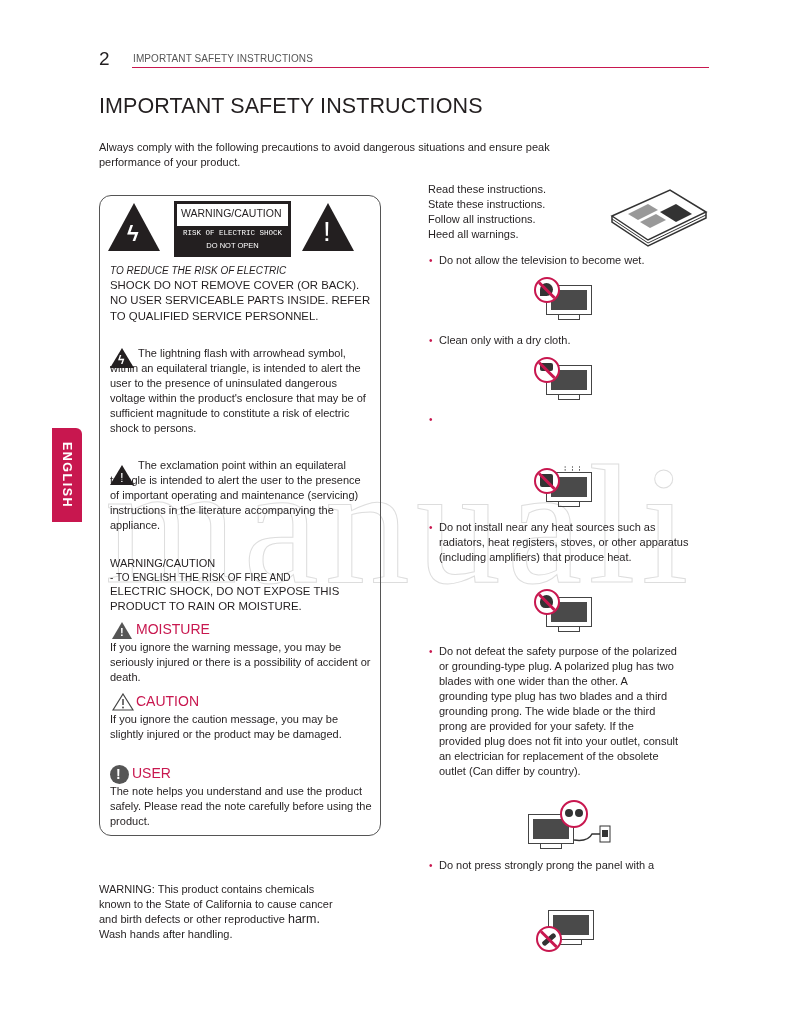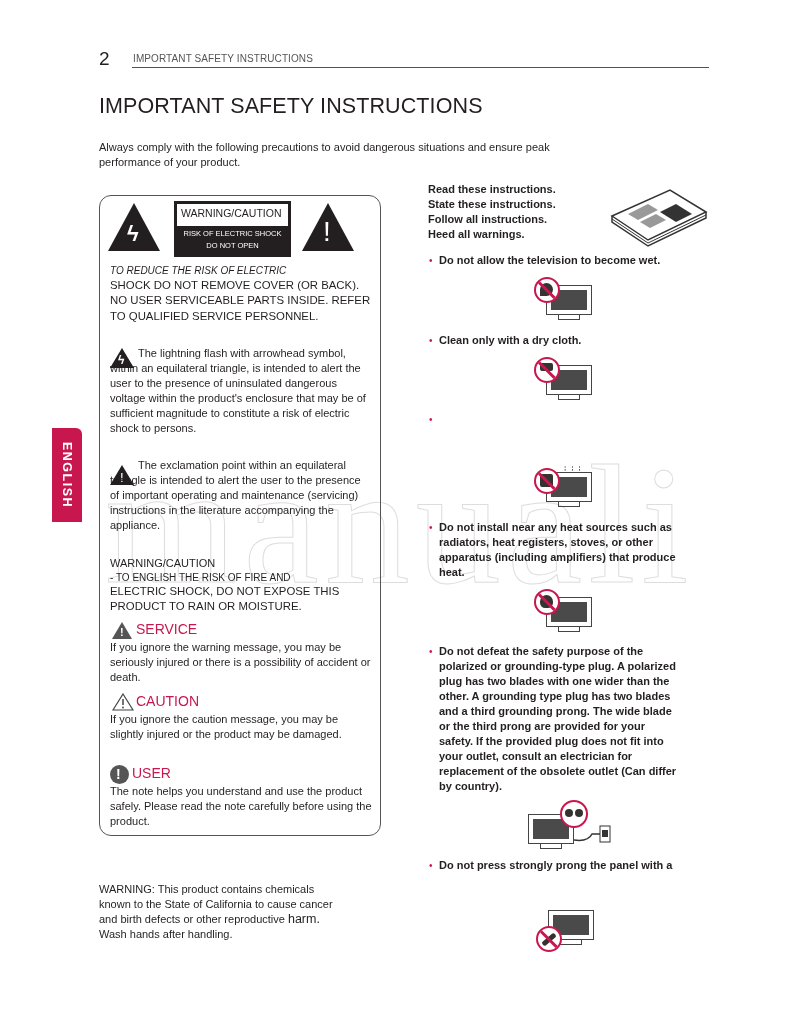--- a/index.html
+++ b/index.html
@@ -19,31 +19,31 @@
   
   .lang-tab { left: 52px; top: 428px; width: 30px; height: 94px; background: #c8174f; border-radius: 0 6px 0 0; }
   .lang-tab span { position: absolute; left: 50%; top: 50%; transform: translate(-50%,-50%) rotate(90deg); color: #fff; font-weight: bold; font-size: 12.5px; letter-spacing: 1.5px; white-space: nowrap; }
 
   
   .safety-box { left: 99px; top: 195px; width: 282px; height: 641px; border: 1.5px solid #555; border-radius: 12px; }
   .tri { width: 0; height: 0; border-left: 26px solid transparent; border-right: 26px solid transparent; border-bottom: 48px solid #231f20; position: absolute; }
   .tri-glyph { position: absolute; color: #fff; font-weight: bold; }
   .label-box { left: 174px; top: 201px; width: 117px; height: 56px; background: #231f20; }
   .label-top { position: absolute; left: 3px; top: 3px; width: 111px; height: 22px; background: #fff; font-size: 10.5px; padding: 3px 0 0 4px; }
-  .label-l1 { position: absolute; left: 0; top: 28px; width: 117px; text-align: center; font-size: 7.5px; color: #fff; }
+  .label-l1 { position: absolute; left: 0; top: 28px; width: 117px; text-align: center; font-size: 7.5px; color: #fff; font-family: Liberation Mono, monospace; }
   .label-l2 { position: absolute; left: 0; top: 40px; width: 117px; text-align: center; font-size: 7.5px; color: #fff; }
 
   .t11 { font-size: 11px; line-height: 15px; }
   .caps { font-size: 11.4px; line-height: 15.3px; }
   .pink-head { color: #c8174f; font-size: 14px; }
 
   .small-tri { width: 0; height: 0; border-left: 12px solid transparent; border-right: 12px solid transparent; border-bottom: 20px solid #231f20; position: absolute; }
 
   
-  .rc { font-size: 11px; line-height: 15px; color: #231f20; font-weight: bold; }
+  .rc { font-size: 11px; line-height: 15px; color: #231f20; }
   .bullet { position: absolute; color: #c8174f; font-size: 10px; }
 
   .tv { position: absolute; background: #fff; border: 1.5px solid #444; }
   .tv .screen { position: absolute; left: 4px; top: 4px; right: 4px; bottom: 4px; background: #4a4a4a; }
   .tv .stand { position: absolute; left: 50%; bottom: -6px; width: 22px; height: 5px; margin-left: -11px; border: 1.5px solid #444; border-top: none; }
   .nocircle { position: absolute; width: 26px; height: 26px; border-radius: 50%; border: 2.5px solid #c8174f; background: #fff; overflow: hidden; }
   .nocircle::after { content: ""; position: absolute; left: 10px; top: -3px; width: 2.5px; height: 30px; background: #c8174f; transform: rotate(-45deg); }
   .nocircle .sym { position: absolute; left: 4px; top: 4px; width: 13px; height: 13px; background: #333; border-radius: 50% 50% 50% 0; }
 
   .watermark { left: 105px; top: 440px; font-family: "Liberation Serif", serif; font-size: 170px; letter-spacing: 6px; color: transparent; -webkit-text-stroke: 1px rgba(180,180,180,0.45); pointer-events: none; line-height: 1; }
@@ -98,21 +98,21 @@
 <div class="abs t11" style="left:110px;top:458px;width:262px;text-indent:28px;">The exclamation point within an equilateral triangle is intended to alert the user to the presence of important operating and maintenance (servicing) instructions in the literature accompanying the appliance.</div>
 
 <div class="abs t11" style="left:110px;top:556px;">WARNING/CAUTION</div>
 <div class="abs" style="left:110px;top:571px;font-size:10px;line-height:13px;">- TO ENGLISH THE RISK OF FIRE AND</div>
 <div class="abs caps" style="left:110px;top:584px;width:262px;">ELECTRIC SHOCK, DO NOT EXPOSE THIS PRODUCT TO RAIN OR MOISTURE.</div>
 
 <div class="abs" style="left:112px;top:622px;width:22px;height:18px;">
   <div style="position:absolute;width:0;height:0;border-left:10px solid transparent;border-right:10px solid transparent;border-bottom:17px solid #555;"></div>
   <div class="tri-glyph" style="left:8px;top:4px;font-size:11px;">!</div>
 </div>
-<div class="abs pink-head" style="left:136px;top:621px;">SERVICE</div>
+<div class="abs pink-head" style="left:136px;top:621px;">MOISTURE</div>
 <div class="abs t11" style="left:110px;top:640px;width:262px;">If you ignore the warning message, you may be seriously injured or there is a possibility of accident or death.</div>
 
 <div class="abs" style="left:112px;top:693px;width:22px;height:18px;">
   <svg width="22" height="18" viewBox="0 0 22 18">
       <polygon points="11,1 21,17 1,17" fill="none" stroke="#444" stroke-width="1.2"></polygon>
       <line x1="11" y1="6" x2="11" y2="12" stroke="#444" stroke-width="1.5"></line>
       <circle cx="11" cy="14.5" r="0.9" fill="#444"></circle>
     </svg>
 </div>
 <div class="abs pink-head" style="left:136px;top:693px;">CAUTION</div>

